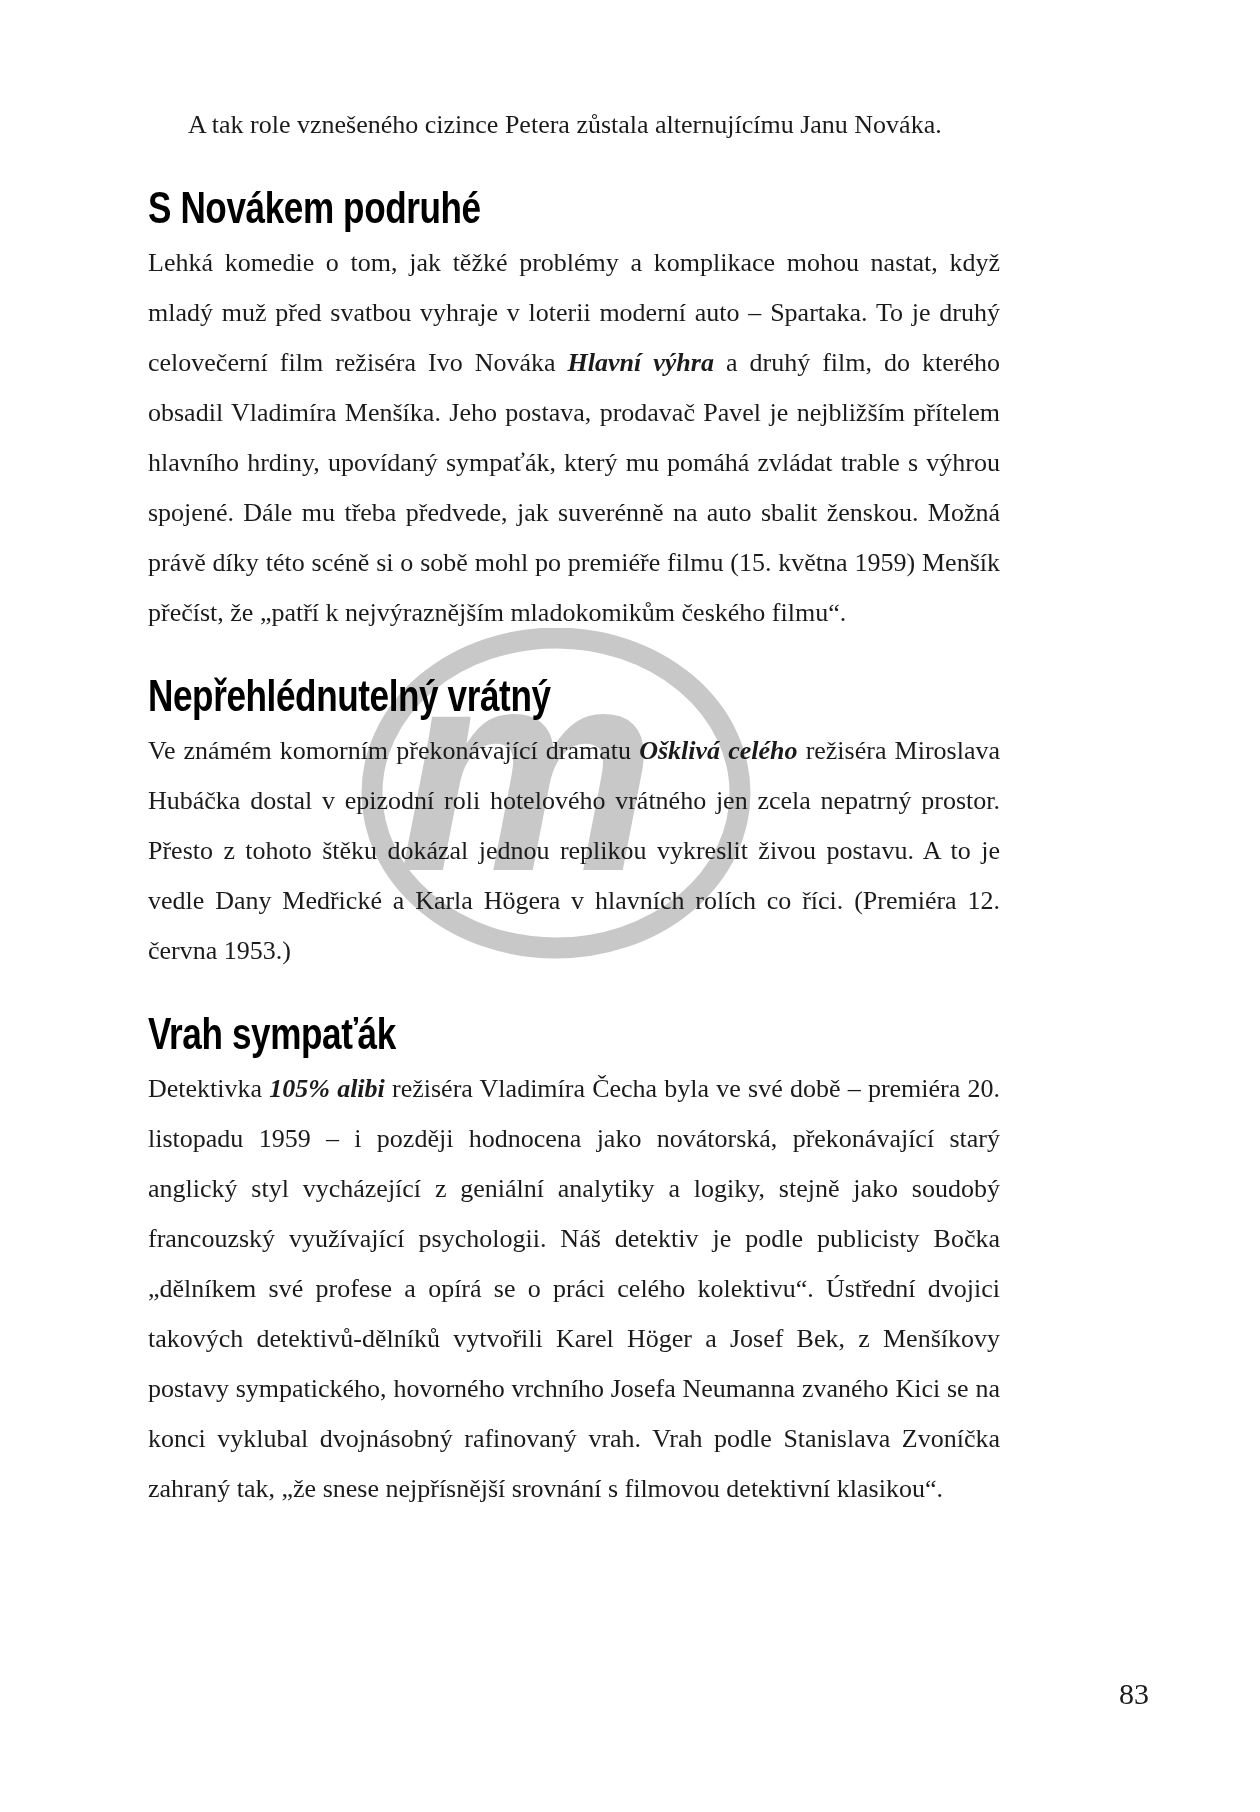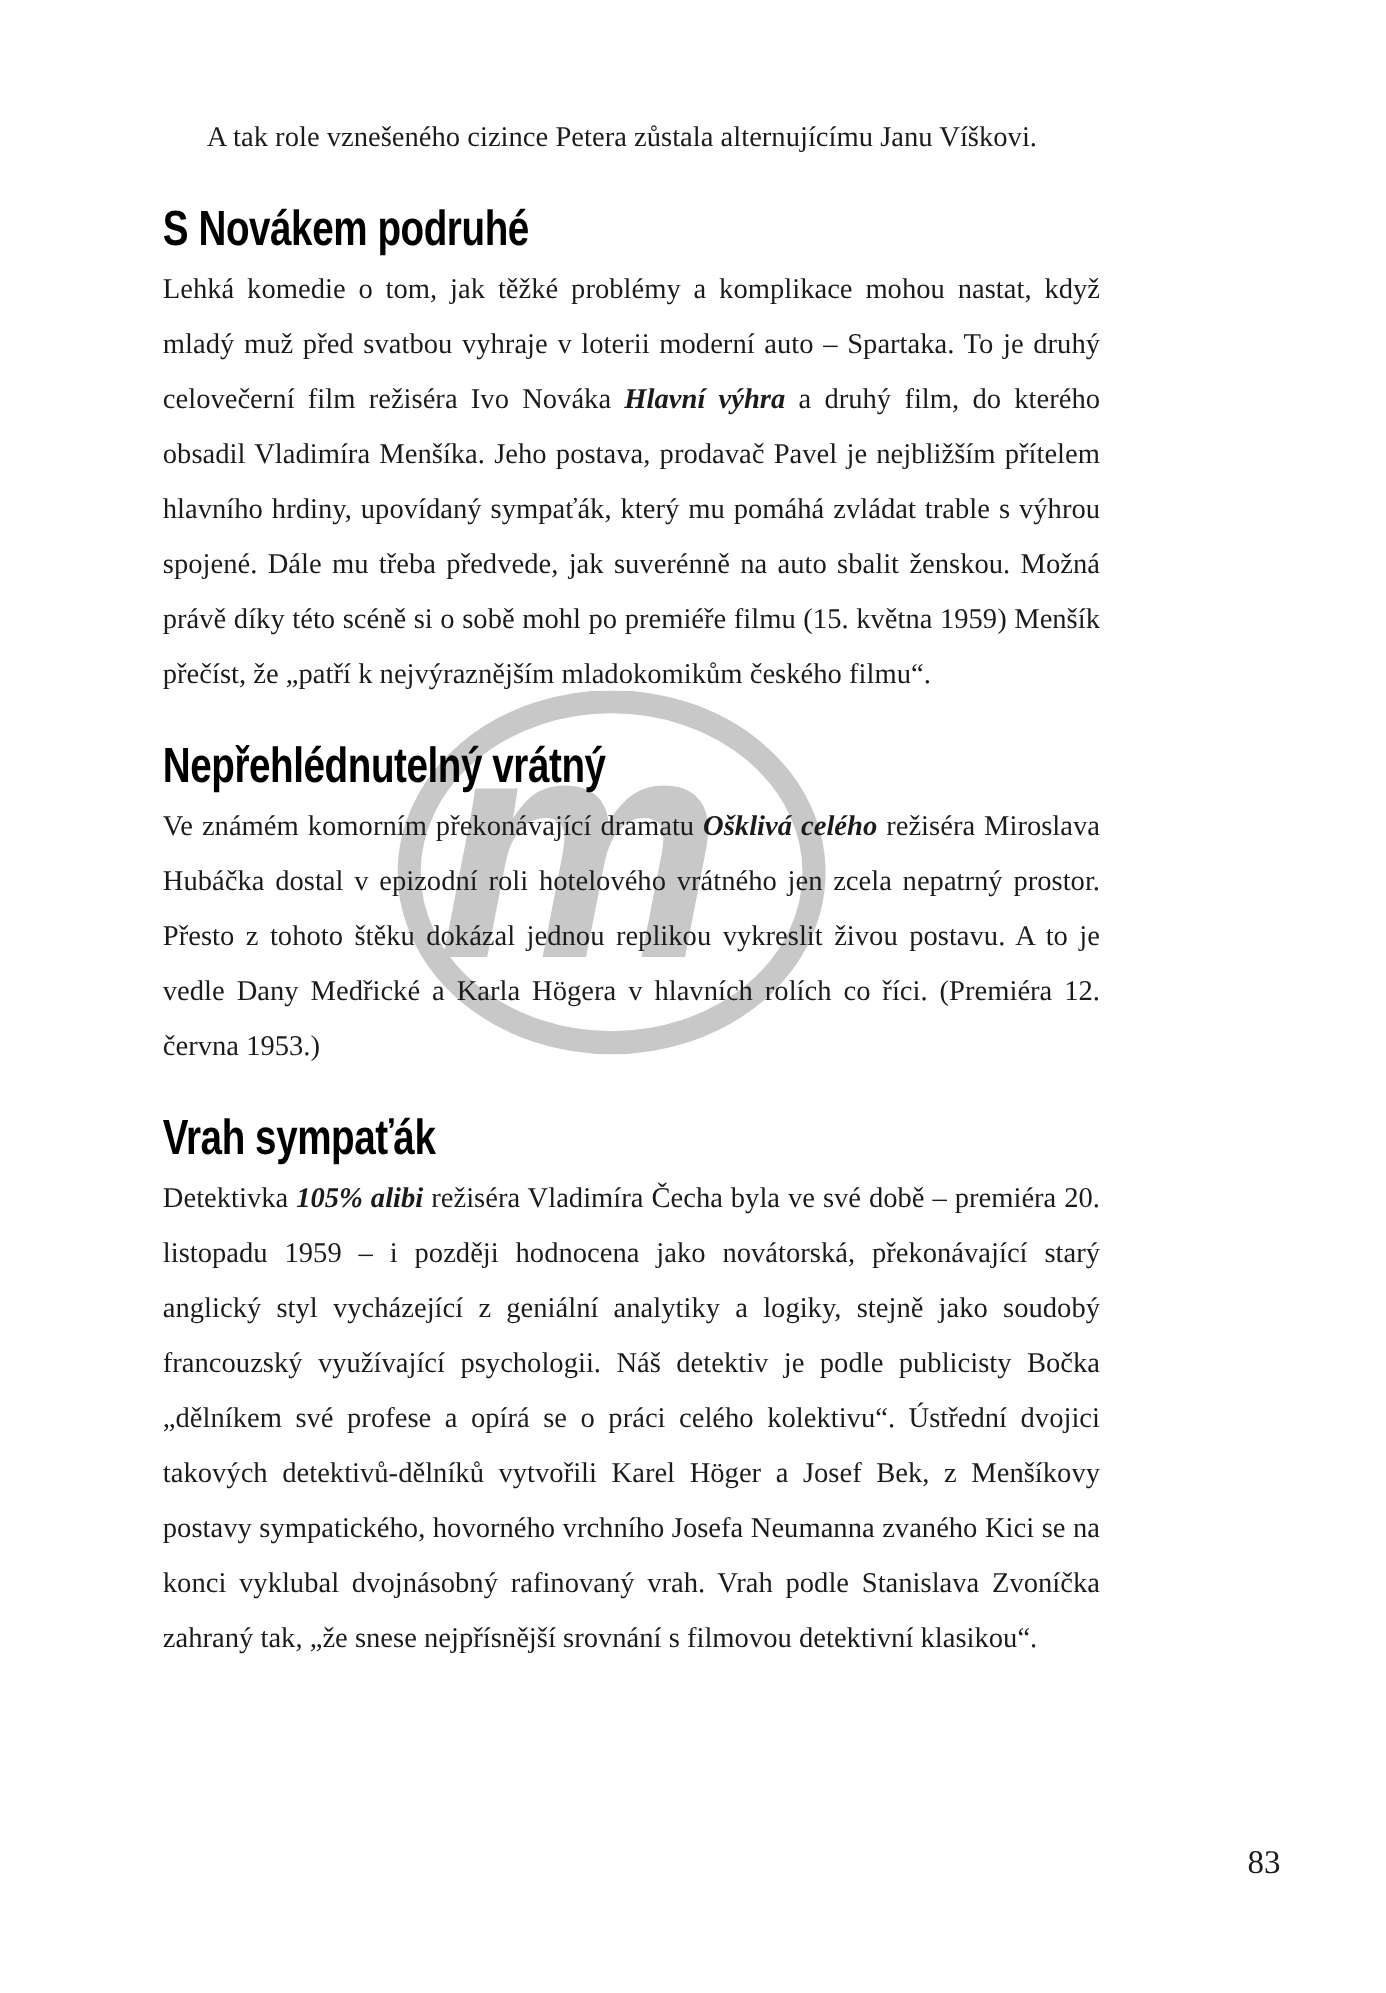--- a/index.html
+++ b/index.html
@@ -61,37 +61,37 @@
   }
   .folio {
     position: absolute;
     left: 1104px;
     top: 1676px;
     width: 60px;
     z-index: 1;
     font-size: 30px;
     line-height: 36px;
     color: #1b1b1b;
-    text-align: right;
+    text-align: center;
   }
 </style>
 </head>
 <body>
 
 <div class="page">
 
   <svg class="watermark" viewBox="0 0 410 340" xmlns="http://www.w3.org/2000/svg" aria-hidden="true">
     <ellipse cx="198" cy="165" rx="184" ry="155" fill="none" stroke="#c8c8c8" stroke-width="21"></ellipse>
     <text x="40" y="242" font-family="Liberation Sans, sans-serif" font-size="290" font-weight="bold" font-style="italic" fill="#c8c8c8">m</text>
   </svg>
 
   <div class="content">
 
 
-    <p class="body indent">A tak role vznešeného cizince Petera zůstala alternujícímu Janu Víškovi.</p>
+    <p class="body indent">A tak role vznešeného cizince Petera zůstala alternujícímu Janu Nováka.</p>
 
     <h2 class="heading">S Novákem podruhé</h2>
     <p class="body"><span>Lehká komedie o tom, jak těžké problémy a komplikace mohou nastat, když mladý muž před svatbou vyhraje v loterii moderní auto – Spartaka. To je druhý celovečerní film režiséra Ivo Nováka </span><span class="em">Hlavní výhra</span><span> a druhý film, do kterého obsadil Vladimíra Menšíka. Jeho postava, prodavač Pavel je nejbližším přítelem hlavního hrdiny, upovídaný sympaťák, který mu pomáhá zvládat trable s výhrou spojené. Dále mu třeba předvede, jak suverénně na auto sbalit ženskou. Možná právě díky této scéně si o sobě mohl po premiéře filmu (15. května 1959) Menšík přečíst, že „patří k nejvýraznějším mladokomikům českého filmu“.</span></p>
 
     <h2 class="heading">Nepřehlédnutelný vrátný</h2>
     <p class="body"><span>Ve známém komorním překonávající dramatu </span><span class="em">Ošklivá celého</span><span> režiséra Miroslava Hubáčka dostal v epizodní roli hotelového vrátného jen zcela nepatrný prostor. Přesto z tohoto štěku dokázal jednou replikou vykreslit živou postavu. A to je vedle Dany Medřické a Karla Högera v hlavních rolích co říci. (Premiéra 12. června 1953.)</span></p>
 
     <h2 class="heading">Vrah sympaťák</h2>
     <p class="body"><span>Detektivka </span><span class="em">105% alibi</span><span> režiséra Vladimíra Čecha byla ve své době – premiéra 20. listopadu 1959 – i později hodnocena jako novátorská, překonávající starý anglický styl vycházející z geniální analytiky a logiky, stejně jako soudobý francouzský využívající psychologii. Náš detektiv je podle publicisty Bočka „dělníkem své profese a opírá se o práci celého kolektivu“. Ústřední dvojici takových detektivů-dělníků vytvořili Karel Höger a Josef Bek, z Menšíkovy postavy sympatického, hovorného vrchního Josefa Neumanna zvaného Kici se na konci vyklubal dvojnásobný rafinovaný vrah. Vrah podle Stanislava Zvoníčka zahraný tak, „že snese nejpřísnější srovnání s filmovou detektivní klasikou“.</span></p>
 

